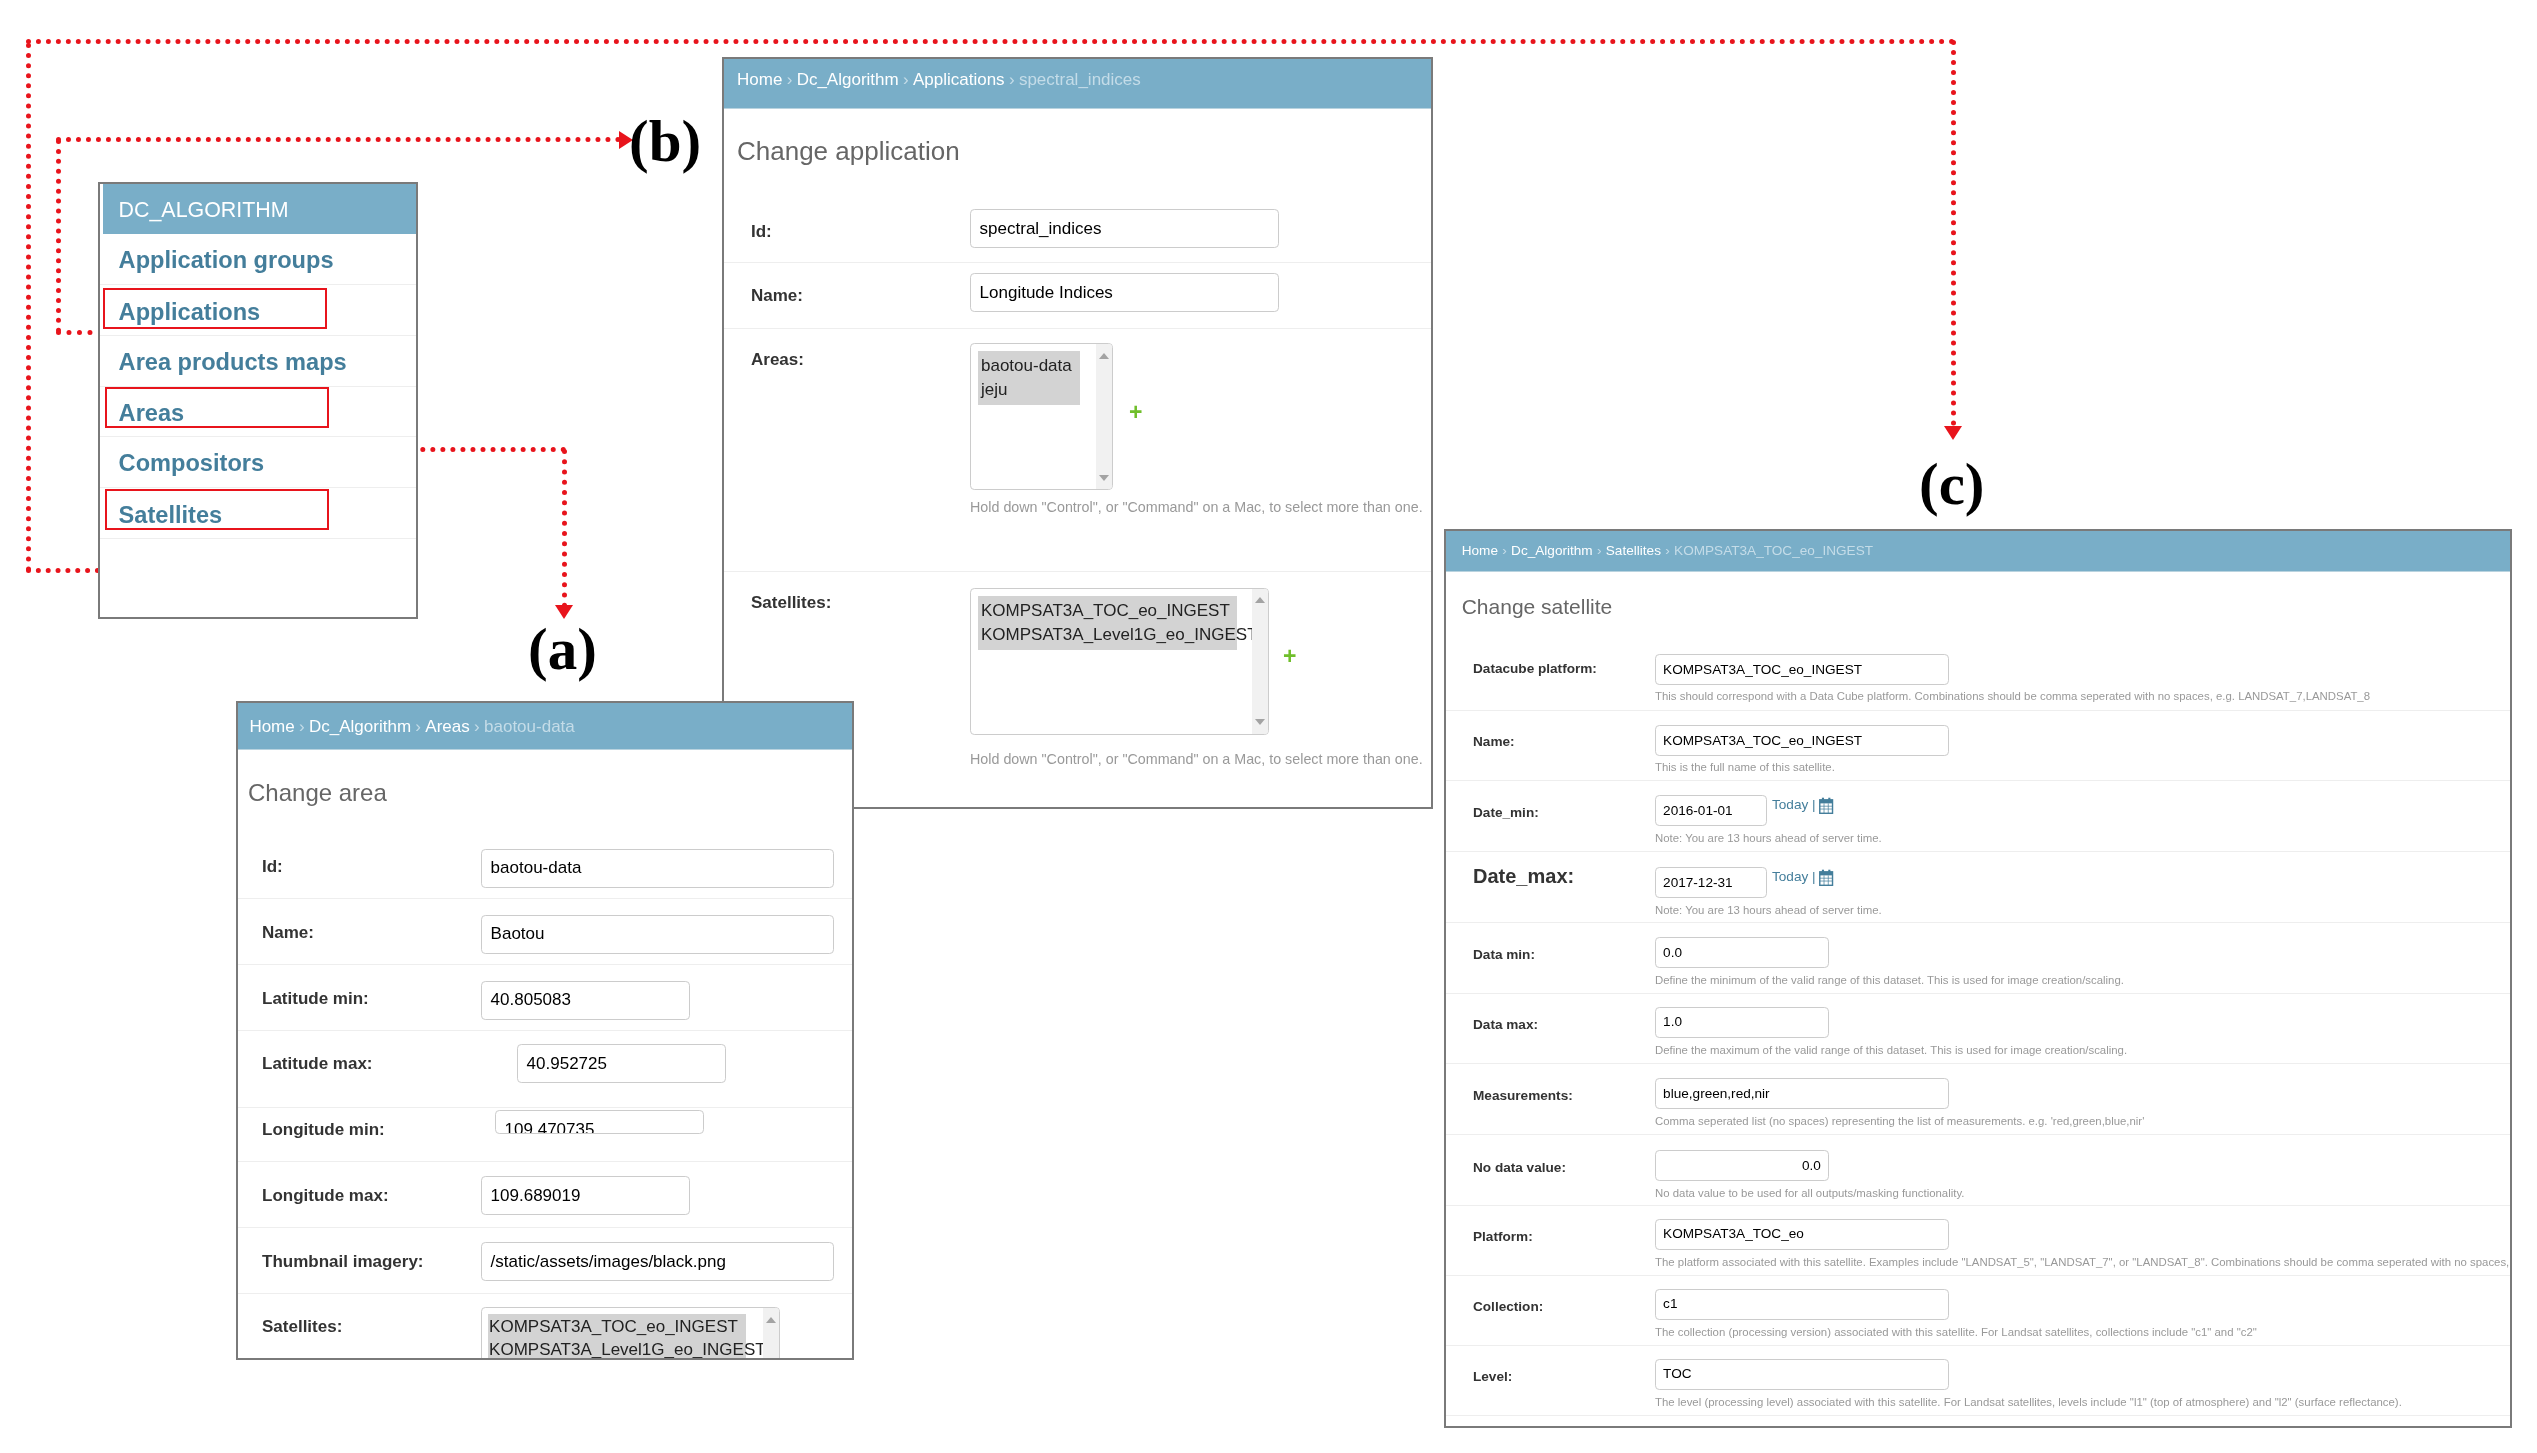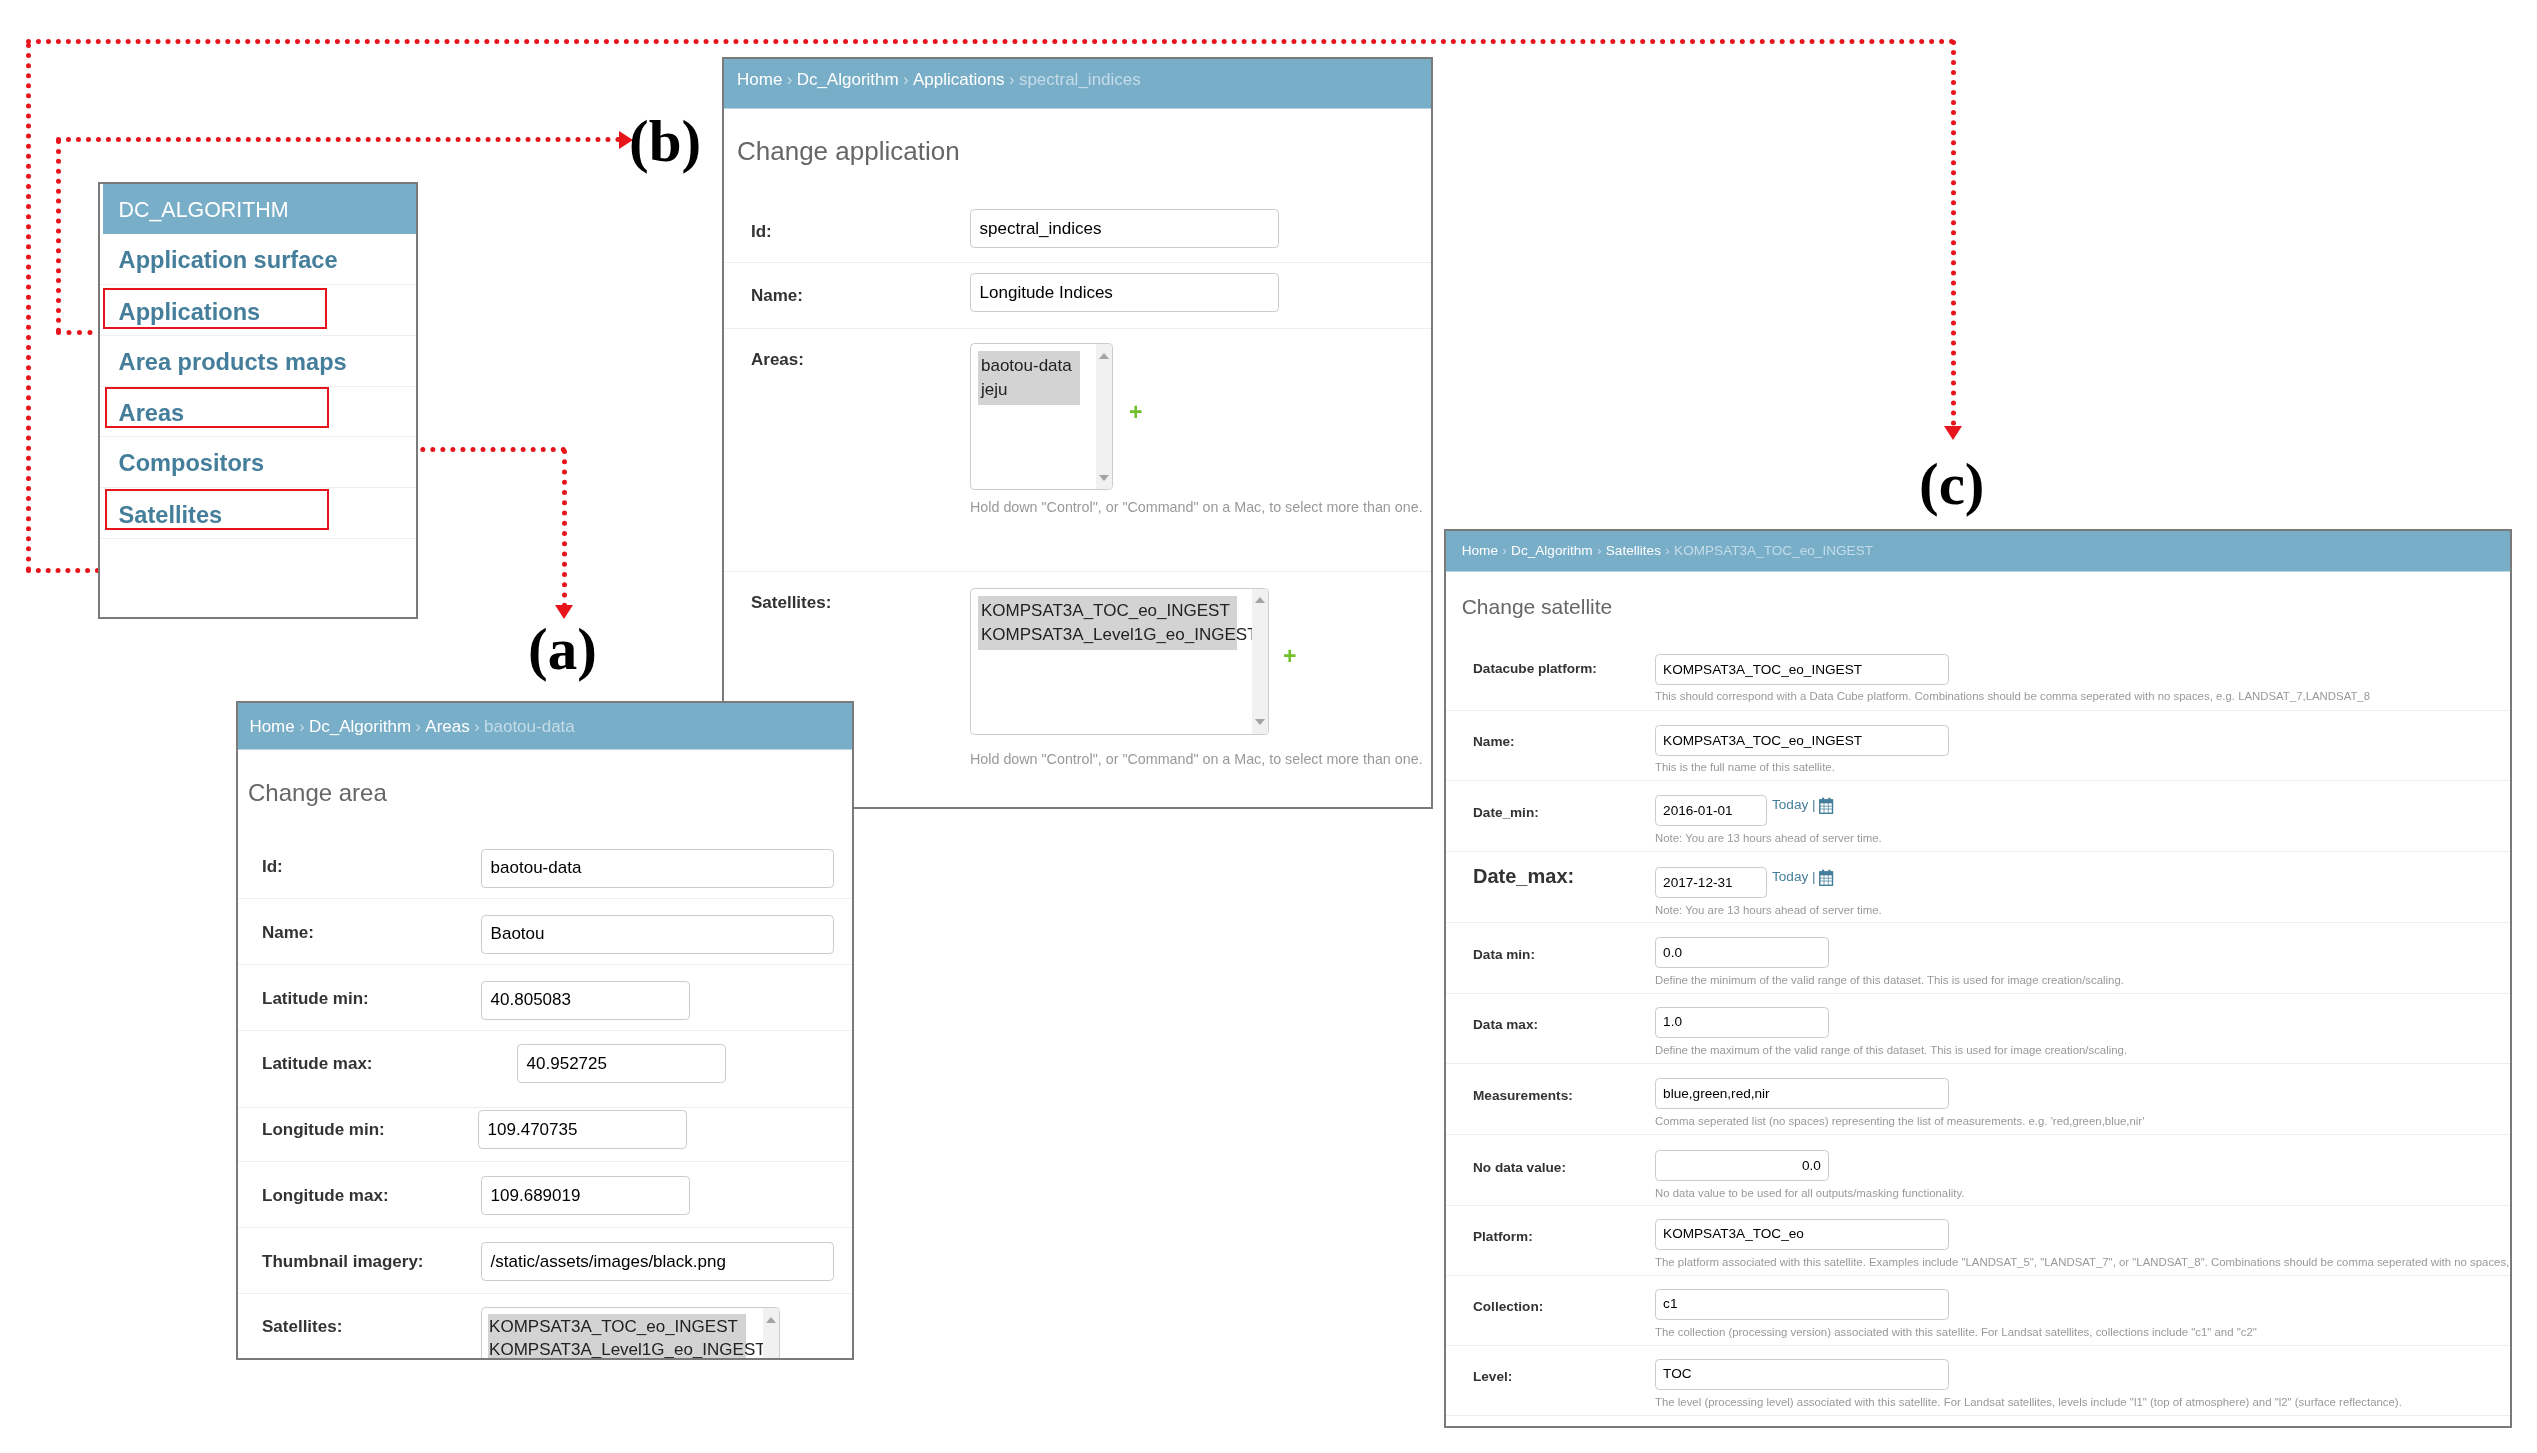--- a/index.html
+++ b/index.html
@@ -62,21 +62,21 @@
 
 <div class="letter" style="left:629px; top:107px;">(b)</div>
 <div class="letter" style="left:528px; top:615px;">(a)</div>
 <div class="letter" style="left:1919px; top:450px;">(c)</div>
 
 <div class="panel" style="left:98px; top:182px; width:320px; height:437px;">
   <div class="nav-header" style="position:absolute; left:2.9px; right:0; top:0; height:50px;">
     <span style="position:absolute; left:15.7px; top:14.3px; font-size:21.4px; white-space:nowrap;">DC_ALGORITHM</span>
   </div>
   <div class="nav-item" style="top:50px; height:51px;">
-    <span style="top:13px;">Application surface</span>
+    <span style="top:13px;">Application groups</span>
   </div>
   <div class="nav-item" style="top:102px; height:50px;">
     <span style="top:13px;">Applications</span>
   </div>
   <div class="nav-item" style="top:152px; height:51px;">
     <span style="top:13px;">Area products maps</span>
   </div>
   <div class="nav-item" style="top:203px; height:50px;">
     <span style="top:13px;">Areas</span>
   </div>
@@ -154,21 +154,21 @@
   <div class="row" style="top:262px; height:66px;">
     <div class="lbl" style="left:24px; top:24px; font-size:17px;">Latitude min:</div>
     <div class="inp" style="left:243px; top:15.7px; width:209px; height:39px; padding:8.6px 8.6px; font-size:17px;">40.805083</div>
   </div>
   <div class="row" style="top:327px; height:78px;padding-left:16px;">
     <div class="lbl" style="left:24px; top:24px; font-size:17px;">Latitude max:</div>
     <div class="inp" style="left:243px; top:14.3px; width:209px; height:39px; padding:8.6px 8.6px; font-size:17px;margin-left:36px;">40.952725</div>
   </div>
   <div class="row" style="top:393px; height:66px;">
     <div class="lbl" style="left:24px; top:24px; font-size:17px;">Longitude min:</div>
-    <div class="inp" style="left:240px; top:14.3px; width:209px; height:39px; padding:8.6px 8.6px; font-size:17px;">109.470735</div>
+    <div class="inp" style="left:257px; top:14.3px; width:209px; height:24px; padding:8.6px 8.6px; font-size:17px;">109.470735</div>
   </div>
   <div class="row" style="top:459px; height:66px;">
     <div class="lbl" style="left:24px; top:24px; font-size:17px;">Longitude max:</div>
     <div class="inp" style="left:243px; top:14.3px; width:209px; height:39px; padding:8.6px 8.6px; font-size:17px;">109.689019</div>
   </div>
   <div class="row" style="top:525px; height:66px;">
     <div class="lbl" style="left:24px; top:24px; font-size:17px;">Thumbnail imagery:</div>
     <div class="inp" style="left:243px; top:14.3px; width:353px; height:39px; padding:8.6px 8.6px; font-size:17px;">/static/assets/images/black.png</div>
   </div>
   <div class="row" style="top:590px; height:71px; border-bottom:none;">

